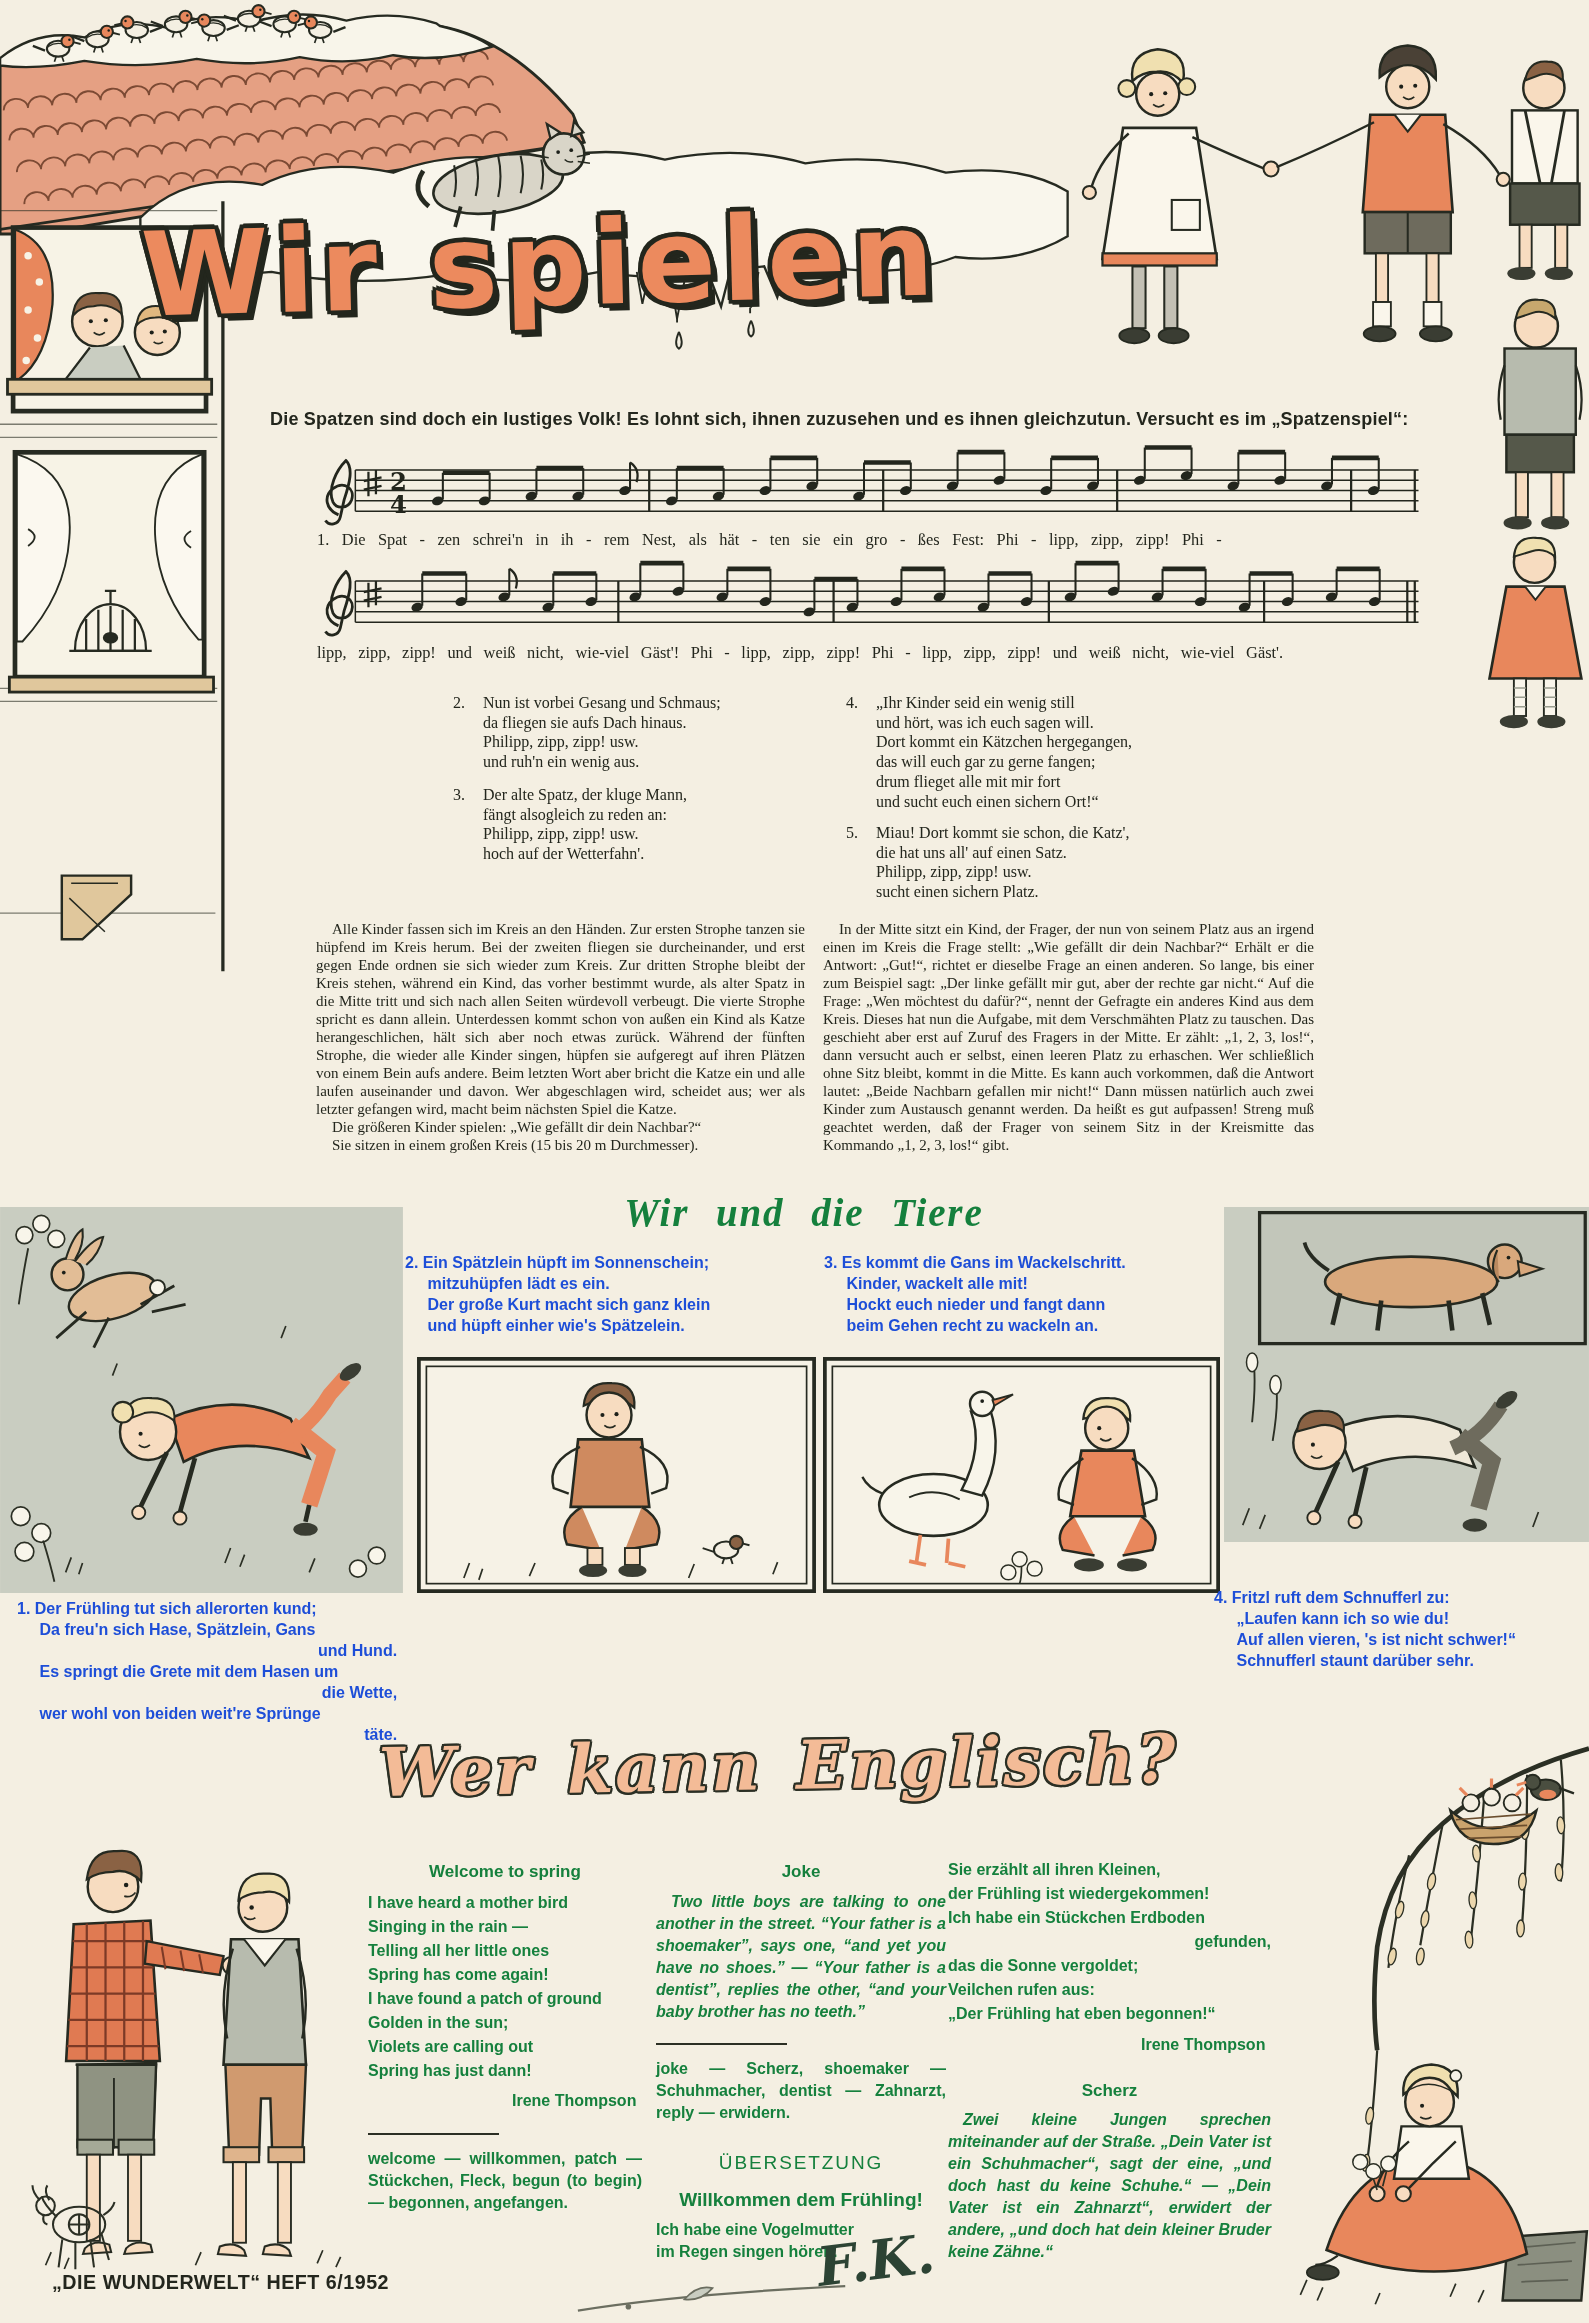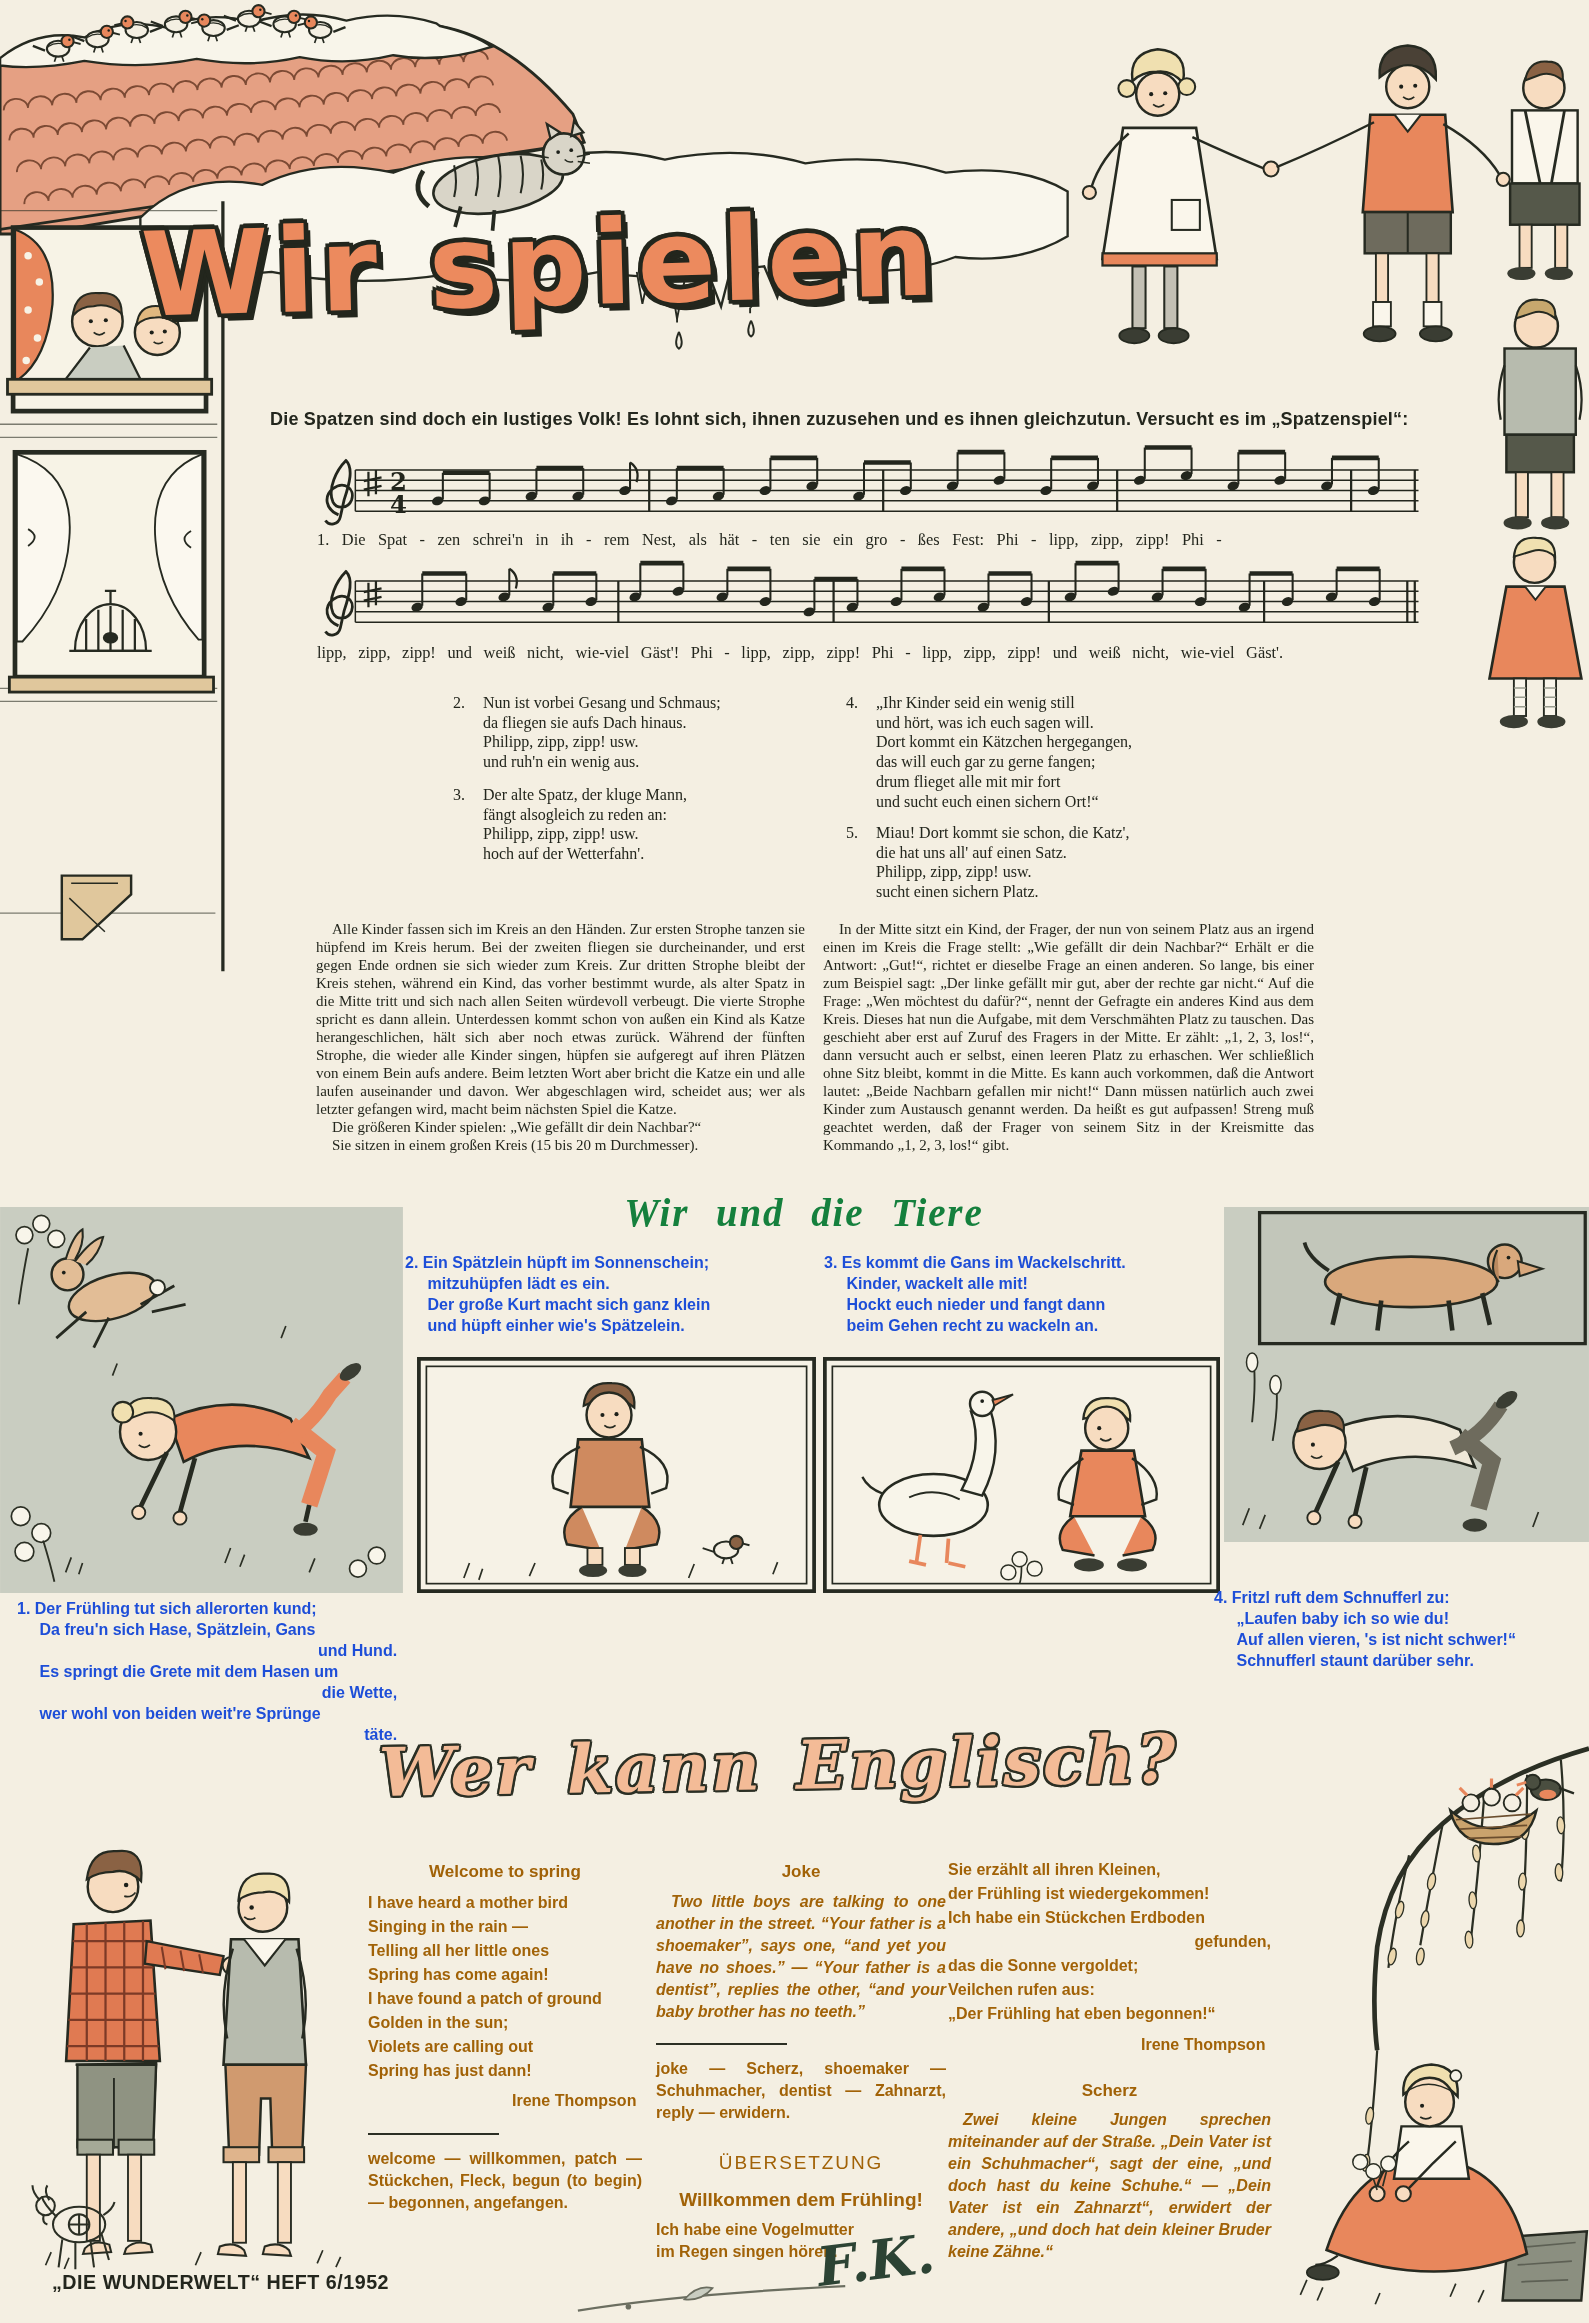--- a/index.html
+++ b/index.html
@@ -26,21 +26,21 @@
   .cap{font-family:"Liberation Sans","DejaVu Sans",sans-serif;font-weight:700;
      font-size:16px;line-height:21px;color:#1d4ed8;}
   .cap .cl+.cl{padding-left:22.5px;}
   .cap .r{text-align:right;padding-right:1.9px;}
   .eng-title{font-family:"DejaVu Serif",serif;font-style:italic;font-weight:bold;
      font-size:67px;letter-spacing:1.9px;word-spacing:9.4px;color:#f3bb97;white-space:nowrap;
      transform:rotate(-1deg);
      text-shadow:-2.3px 0 #2b2f24,2.3px 0 #2b2f24,0 -2.3px #2b2f24,0 2.3px #2b2f24,
        -1.9px -1.9px #2b2f24,1.9px 1.9px #2b2f24,-1.9px 1.9px #2b2f24,1.9px -1.9px #2b2f24;}
   .ecol{font-family:"Liberation Sans","DejaVu Sans",sans-serif;font-weight:700;
-     font-size:16px;line-height:22px;color:#a16207;}
+     font-size:16px;line-height:22px;color:#15803d;}
   .ecol .h{text-align:center;font-size:17px;margin-bottom:7.5px;}
   .ecol .pline{line-height:24px;}
   .ecol .author{text-align:right;padding-right:5.6px;margin-top:7.5px;}
   .ecol .rule{border:none;border-top:2.3px solid #2b2f24;width:131px;margin:20.6px 0 13px 0;}
   .ecol .vocab,.ecol .jtext{text-align:justify;}
   .ecol .jtext{text-indent:15px;font-style:italic;}
   .ecol .ueb{text-align:center;font-weight:400;font-size:19px;letter-spacing:1.9px;margin-top:28px;}
   .ecol .tr-title{text-align:center;font-size:19px;margin-top:15px;}
   .footer{font-family:"Liberation Sans","DejaVu Sans",sans-serif;font-weight:700;
      font-size:19.7px;letter-spacing:0.5px;white-space:nowrap;}
@@ -619,21 +619,21 @@
     <div class="cl">1. Der Frühling tut sich allerorten kund;</div>
     <div class="cl">Da freu'n sich Hase, Spätzlein, Gans</div>
     <div class="cl r">und Hund.</div>
     <div class="cl">Es springt die Grete mit dem Hasen um</div>
     <div class="cl r">die Wette,</div>
     <div class="cl">wer wohl von beiden weit're Sprünge</div>
     <div class="cl r">täte.</div>
   </div>
   <div class="abs cap" style="left:1214px;top:1587px;width:375px">
     <div class="cl">4. Fritzl ruft dem Schnufferl zu:</div>
-    <div class="cl">„Laufen baby ich so wie du!</div>
+    <div class="cl">„Laufen kann ich so wie du!</div>
     <div class="cl">Auf allen vieren, 's ist nicht schwer!“</div>
     <div class="cl">Schnufferl staunt darüber sehr.</div>
   </div>
 
   <div class="abs eng-title" style="left:778px;top:1726px;transform:translateX(-50%) rotate(-1deg)">Wer kann Englisch?</div>
 
   <svg class="abs" style="left:7.5px;top:1825px" width="358" height="473" viewBox="0 0 382 505">
     <defs>
         <clipPath id="shirtA">
           <path d="M70,106 L152,102 L162,252 L62,252 Z"></path>

